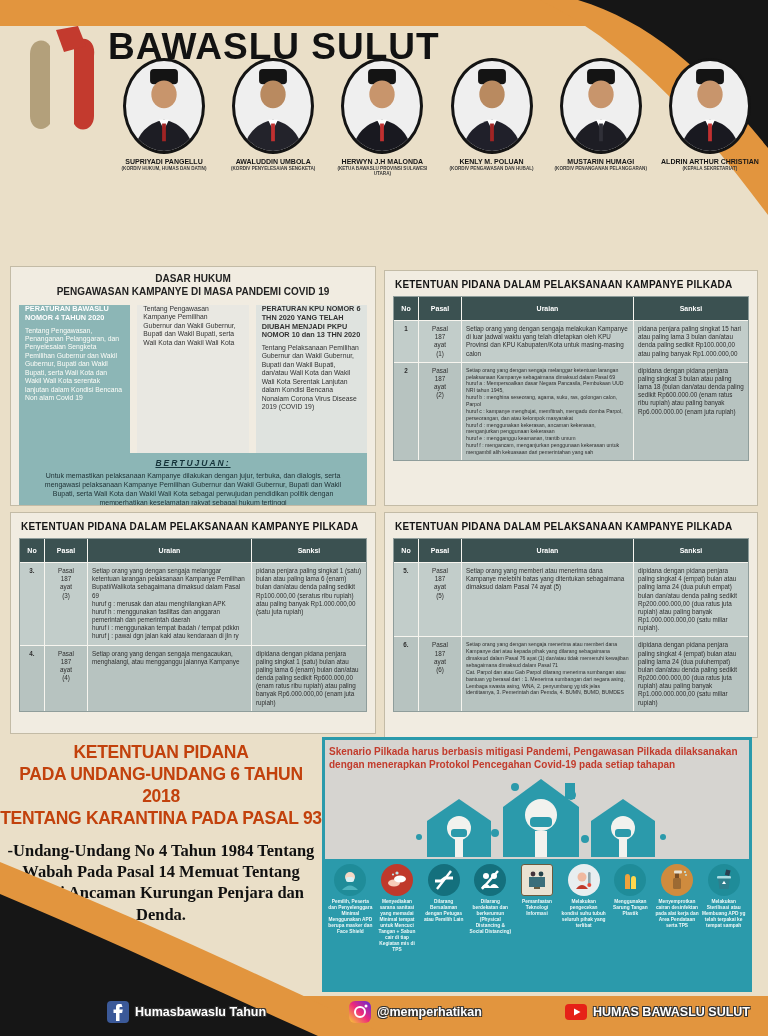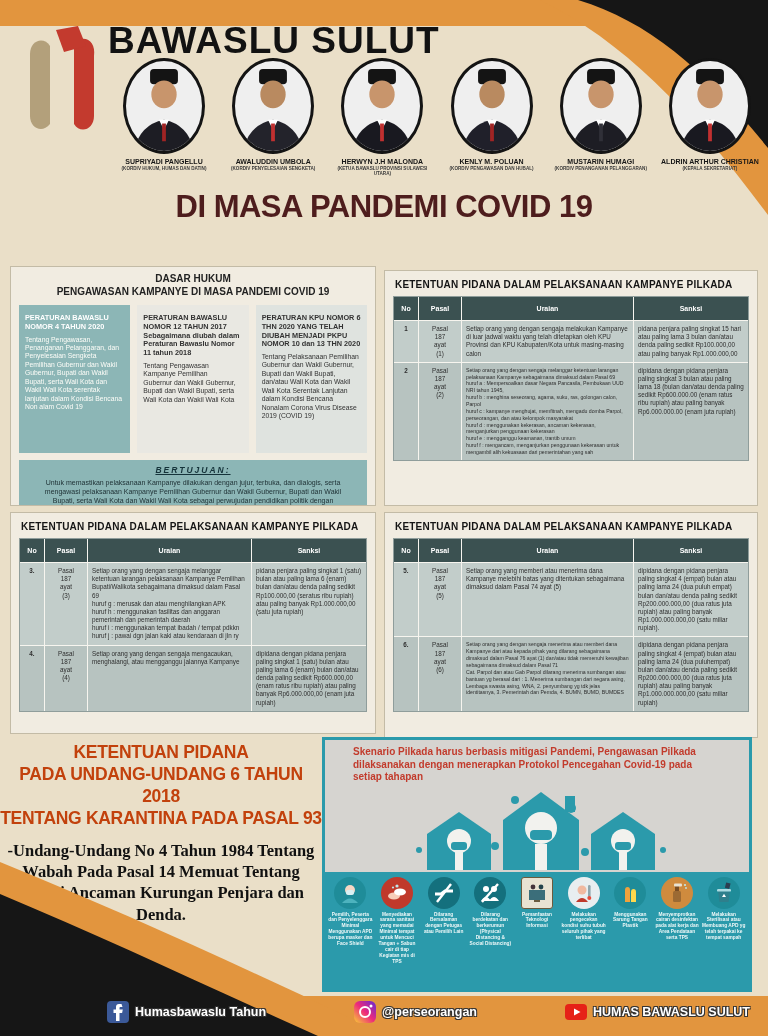--- a/index.html
+++ b/index.html
@@ -6,67 +6,67 @@
   html,body { background:#777; }
   .page {
     position:relative; width:768px; height:1036px; margin:0 auto;
     background:#eadfc8;
     font-family:"Liberation Sans", sans-serif;
     overflow:hidden;
   }
   .decor { position:absolute; left:0; top:0; width:768px; height:1036px; pointer-events:none; }
 
   
-  .brand { position:absolute; left:108px; top:20px; font-size:37px; font-weight:bold; letter-spacing:1px; color:#121212; }
+  .brand { position:absolute; left:108px; top:26px; font-size:37px; font-weight:bold; letter-spacing:1px; color:#121212; }
   .logo { position:absolute; left:16px; top:16px; width:92px; height:140px; }
 
   .members { position:absolute; left:112px; top:58px; width:650px; display:flex; justify-content:space-between; }
   .member { width:104px; text-align:center; }
   .oval { width:82px; height:96px; margin:0 auto; border:3px solid #141414; border-radius:50%; background:#efefef; overflow:hidden; position:relative; }
   .oval svg { position:absolute; bottom:-2px; left:0; width:100%; }
   .mname { margin-top:4px; font-size:7px; font-weight:bold; color:#161616; line-height:1.1; }
   .mrole { font-size:4.6px; font-weight:bold; color:#3a3a3a; line-height:1.2; }
 
   .main-title { position:absolute; left:0; top:190px; width:768px; text-align:center;
     font-size:31px; font-weight:bold; color:#4e1d1d; line-height:1.07; letter-spacing:-0.5px; }
 
   
   .panel { position:absolute; background:#f1ece1; border:1px solid #c3bba6; padding:6px 8px; overflow:hidden; }
   .panel h3 { font-size:10px; font-weight:bold; color:#151515; margin:2px 0 6px 2px; letter-spacing:0.2px; }
 
   
   .dh-title { text-align:center; font-size:10px; font-weight:bold; color:#222; line-height:1.25; margin-bottom:7px; }
   .dh-boxes { display:grid; grid-template-columns:1fr 1fr 1fr; gap:7px; }
-  .dh-box { padding:9px 6px; font-size:6.8px; line-height:1.25; color:#333; background:#e9e8e2; min-height:148px; }
+  .dh-box { padding:0 6px; font-size:6.8px; line-height:1.25; color:#333; background:#e9e8e2; min-height:148px; }
   .dh-box.teal { background:#8cb6b6; color:#fdfdf8; }
   .dh-box.teal .dh-head { color:#ffffff; }
   .dh-box.gray2 { background:#dfe3df; }
   .dh-head { font-weight:bold; font-size:7.3px; margin-bottom:4px; line-height:1.2; }
   .dh-body { white-space:pre-line; }
-  .bertujuan { margin-top:7px; background:#8cb6b6; padding:5px 20px 7px; text-align:center; }
+  .bertujuan { background:#8cb6b6; padding:5px 20px 7px; text-align:center; }
   .bt-title { font-size:8.5px; font-weight:bold; font-style:italic; text-decoration:underline; color:#15333a; letter-spacing:2px; }
   .bt-body { font-size:7px; color:#1d2f33; line-height:1.3; margin-top:3px; }
 
   
   .ptable { display:grid; grid-template-columns:24px 42px 1fr 114px; gap:1px; background:#f7f5ef; border:1px solid #8f9d9b; }
   .th { background:#3b5151; color:#fff; font-size:7px; font-weight:bold; text-align:center; padding:8px 2px; }
   .td { background:#c2cdca; font-size:6.3px; color:#2e2e2e; padding:4px 4px; line-height:1.3; white-space:pre-line; }
   .r2 .td, .td.r2 { background:#b7c3c0; }
   .td.cno { text-align:center; font-weight:bold; }
   .td.cpasal { text-align:center; }
   .td.tiny { font-size:5.2px; line-height:1.32; }
 
   
   .karantina { position:absolute; left:0; top:742px; width:322px; text-align:center; }
   .kr-head { font-size:17.5px; font-weight:bold; color:#c2410c; line-height:1.25; white-space:pre-line; letter-spacing:-0.3px; }
   .kr-body { margin-top:10px; padding:0 6px; font-family:"Liberation Serif", serif; font-weight:bold; font-size:16.5px; color:#111; line-height:1.3; }
 
   
   .protokol { position:absolute; left:322px; top:737px; width:430px; height:255px; border:3px solid #2b9aab; background:#d6d4d0; display:flex; flex-direction:column; }
-  .pk-intro { padding:6px 28px 0; font-size:10px; font-weight:bold; color:#c23b2c; line-height:1.25; }
+  .pk-intro { padding:6px 4px 0; font-size:10px; font-weight:bold; color:#c23b2c; line-height:1.25; }
   .pk-houses { height:86px; margin-top:2px; }
   .pk-houses svg { width:100%; height:100%; }
   .pk-items { flex:1; background:#2b9aab; display:grid; grid-template-columns:repeat(9,1fr); gap:2px; padding:5px 3px 4px; }
   .pk-item { text-align:center; }
   .pk-circle { width:32px; height:32px; border-radius:50%; margin:0 auto 3px; display:flex; align-items:center; justify-content:center; }
   .pk-circle svg { width:24px; height:24px; }
   .pk-circle.sq { border-radius:3px; background:#e9e2d2; border:1px solid #6b5b3e; }
   .pk-cap { font-size:4.8px; font-weight:bold; color:#eef8f8; line-height:1.25; }
 
   
@@ -172,33 +172,31 @@
             <path d="M26 44 L30 52 L34 44 Z" fill="#fff"></path>
             <rect x="28.5" y="47" width="3" height="14" fill="#c03030"></rect>
           </svg>
       </div>
       <div class="mname">ALDRIN ARTHUR CHRISTIAN</div>
       <div class="mrole">(KEPALA SEKRETARIAT)</div>
     </div>
   </div>
 
   <div class="main-title">
-    <div>DI MASA PANDEMI COVID 19</div>
   </div>
 
   <section class="panel" style="left:10px; top:266px; width:366px; height:240px;">
     <div class="dh-title" style="white-space:pre-line;">DASAR HUKUM
 PENGAWASAN KAMPANYE DI MASA PANDEMI COVID 19</div>
     <div class="dh-boxes">
       <div class="dh-box teal">
         <div class="dh-head">PERATURAN BAWASLU NOMOR 4 TAHUN 2020</div>
         <div class="dh-body">Tentang Pengawasan, Penanganan Pelanggaran, dan Penyelesaian Sengketa Pemilihan Gubernur dan Wakil Gubernur, Bupati dan Wakil Bupati, serta Wali Kota dan Wakil Wali Kota serentak lanjutan dalam Kondisi Bencana Non alam Covid 19</div>
       </div>
       <div class="dh-box">
-        <div class="dh-head">PERATURAN BAWASLU NOMOR 12 TAHUN 2017 Sebagaimana diubah dalam Peraturan Bawaslu Nomor 11 tahun 2018</div>
         <div class="dh-body">Tentang Pengawasan Kampanye Pemilihan
 Gubernur dan Wakil Gubernur, Bupati dan Wakil Bupati, serta Wali Kota dan Wakil Wali Kota</div>
       </div>
       <div class="dh-box gray2">
         <div class="dh-head">PERATURAN KPU NOMOR 6 THN 2020 YANG TELAH DIUBAH MENJADI PKPU NOMOR 10 dan 13 THN 2020</div>
         <div class="dh-body">Tentang Pelaksanaan Pemilihan Gubernur dan Wakil Gubernur, Bupati dan Wakil Bupati, dan/atau Wali Kota dan Wakil Wali Kota Serentak Lanjutan dalam Kondisi Bencana Nonalam Corona Virus Disease 2019 (COVID 19)</div>
       </div>
     </div>
     <div class="bertujuan">
       <div class="bt-title">BERTUJUAN:</div>
@@ -440,21 +438,21 @@
             <linearGradient id="ig" x1="0" y1="1" x2="1" y2="0">
               <stop offset="0" stop-color="#f9ce34"></stop>
               <stop offset="0.5" stop-color="#ee2a7b"></stop>
               <stop offset="1" stop-color="#6228d7"></stop>
             </linearGradient>
           </defs>
           <rect x="1" y="1" width="22" height="22" rx="6" fill="url(#ig)"></rect>
           <circle cx="12" cy="12" r="5" fill="none" stroke="#fff" stroke-width="2"></circle>
           <circle cx="18" cy="6" r="1.5" fill="#fff"></circle>
         </svg>
-      <span class="soc-label">@perseorangan</span>
+      <span class="soc-label">@memperhatikan</span>
     </div>
     <div class="soc-item">
       <svg viewBox="0 0 24 24">
           <rect x="1" y="4" width="22" height="16" rx="4" fill="#e62117"></rect>
           <path d="M10 8.5 L16.5 12 L10 15.5 Z" fill="#fff"></path>
         </svg>
       <span class="soc-label">HUMAS BAWASLU SULUT</span>
     </div>
   </div>
 

